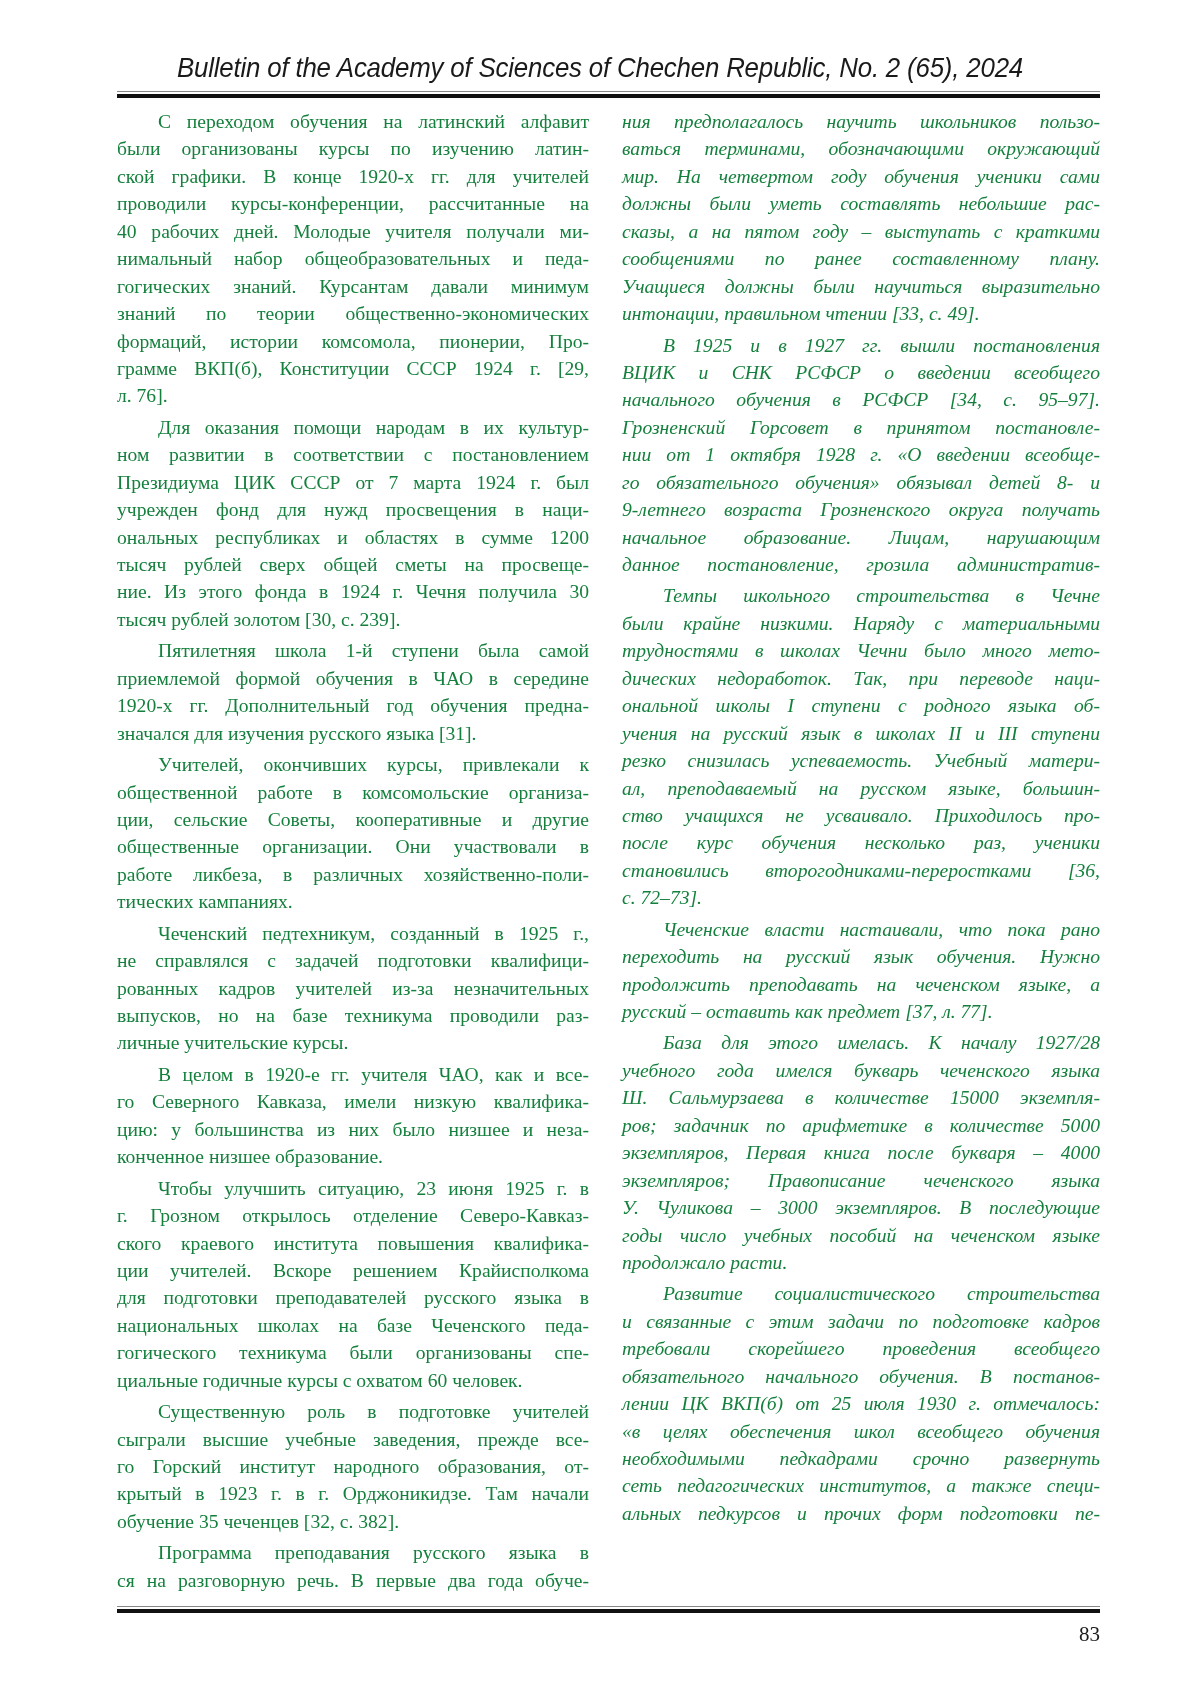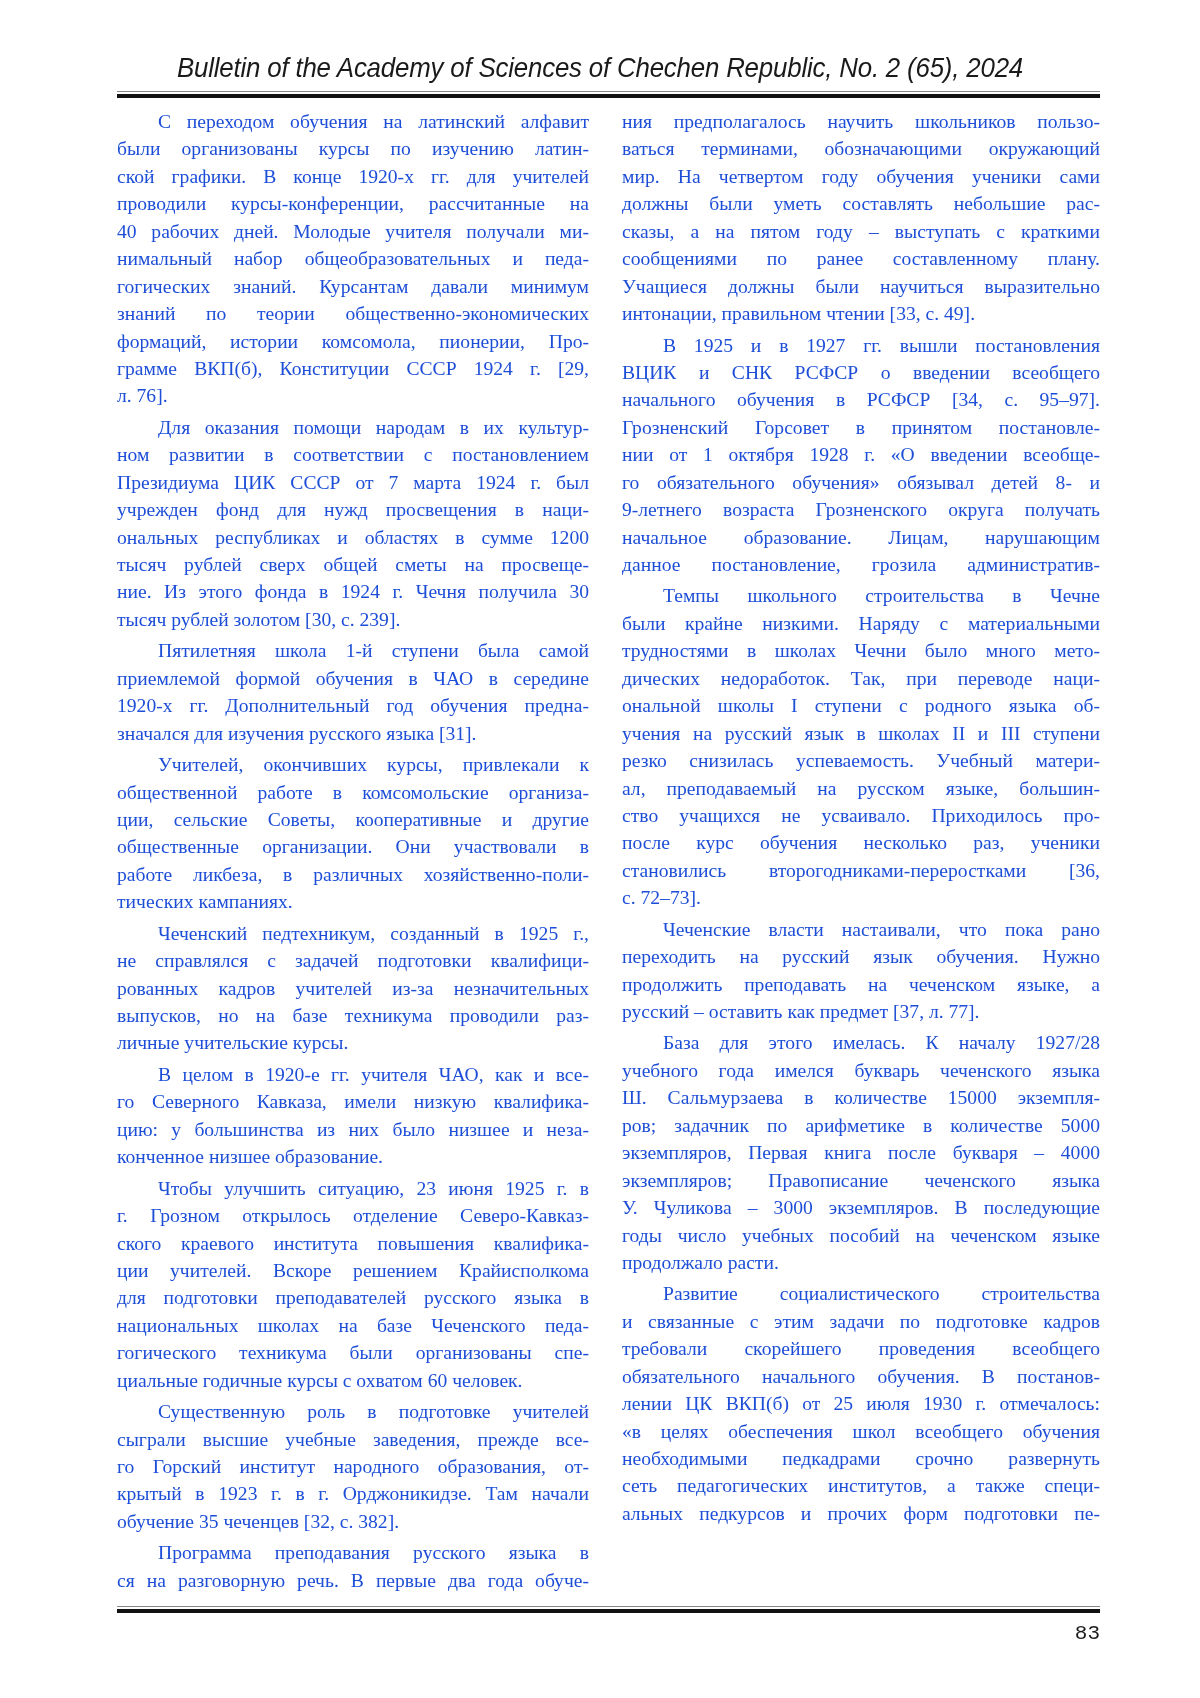--- a/index.html
+++ b/index.html
@@ -16,35 +16,35 @@
   }
   .rule.top { top: 94px; }
   .rule.bottom { top: 1609px; }
   .rule.top::after, .rule.bottom::after {
     content: ""; position: absolute; left: 0; right: 0; height: 1px; background: #888;
   }
   .rule.top::after { top: -3px; }
   .rule.bottom::after { top: -3px; }
   .col {
     position: absolute; top: 108px;
-    font-family: "Liberation Serif", serif; font-size: 19.6px; color: #1d4ed8;
+    font-family: "Liberation Serif", serif; font-size: 19.6px; color: #15803d;
     line-height: 27.45px;
   }
   .col.left { left: 117px; width: 472px; }
-  .col.right { left: 622px; width: 478px; }
+  .col.right { left: 622px; width: 478px; font-style: italic; }
   .line {
     display: block; text-align: justify; text-align-last: justify;
     white-space: nowrap; height: 27.45px; overflow: visible;
   }
   .line.last { text-align-last: left; }
   .line.indent { padding-left: 41px; }
   .line.gap { margin-top: 4px; }
   .page-number {
     position: absolute; right: 100px; top: 1622px;
-    font-family: Liberation Mono, monospace; font-size: 21px; color: #1c1c1c;
+    font-family: Liberation Serif, serif; font-size: 21px; color: #1c1c1c;
   }
 </style>
 </head>
 <body>
 
 <div class="header">Bulletin of the Academy of Sciences of Chechen Republic, No. 2 (65), 2024</div>
 <div class="rule top"></div>
 
 <div class="col left" id="col-left">
     <div>

